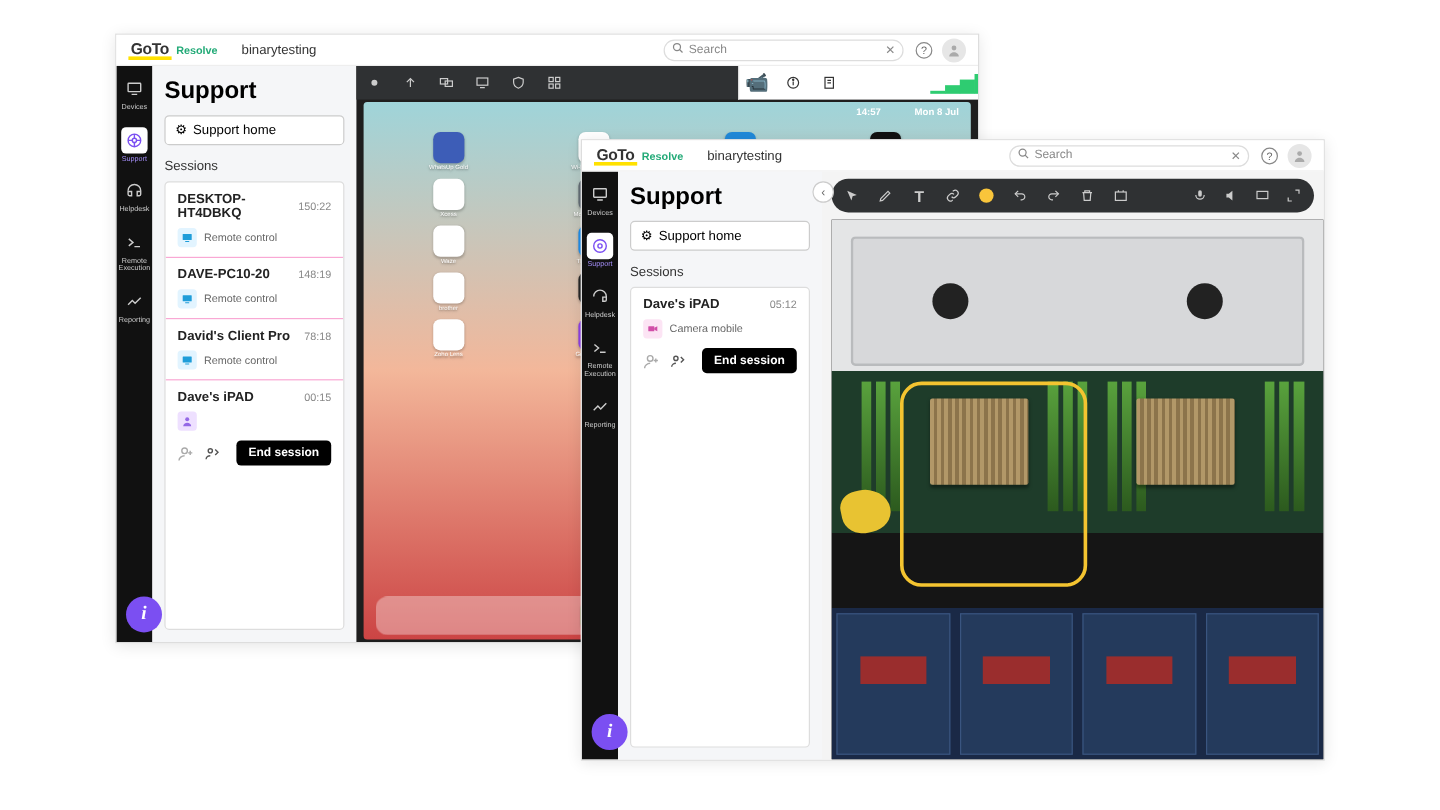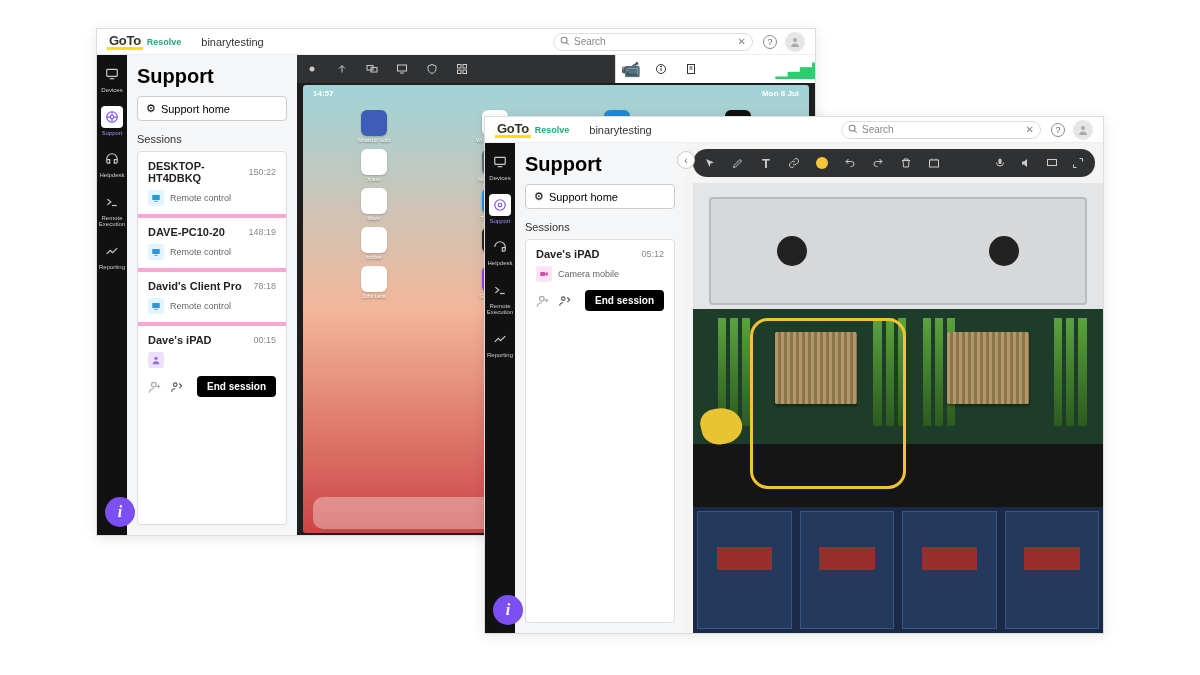--- a/index.html
+++ b/index.html
@@ -25,21 +25,21 @@
 .navitem .ic { width: 22px; height: 22px; margin: 0 auto 2px; display: flex; align-items: center; justify-content: center; border-radius: 4px; }
 .navitem.active .ic { background: #fff; color: #7b4ff2; }
 .navitem.active { color: #a48ef8; }
 
 .support-panel { width: 170px; background: #f5f6f8; padding: 10px; display: flex; flex-direction: column; }
 .support-title { font-size: 20px; font-weight: 700; margin-bottom: 8px; }
 .support-home { border: 1px solid #ccc; border-radius: 4px; padding: 5px 8px; font-size: 11px; display: flex; align-items: center; gap: 5px; background: #fff; cursor: pointer; }
 .sessions-label { font-size: 11px; font-weight: 400; margin: 12px 0 6px; color: #333; }
 
 .sessions { flex: 1; border: 1px solid #ddd; border-radius: 4px; background: #fff; overflow: hidden; }
-.session { padding: 8px 10px; border-bottom: 4px solid #f9a8d4; }
+.session { padding: 8px 10px; border-bottom: 1px solid #f9a8d4; }
 .session:last-child { border-bottom: none; }
 .sess-head { display: flex; justify-content: space-between; align-items: center; }
 .sess-name { font-size: 11px; font-weight: 700; color: #222; }
 .sess-time { font-size: 9px; color: #888; }
 .sess-sub { display: flex; align-items: center; gap: 6px; margin-top: 6px; }
 .sess-ic { width: 16px; height: 16px; border-radius: 3px; background: #e2f4ff; display: flex; align-items: center; justify-content: center; }
 .sess-ic.cam { background: #fce4f4; }
 .sess-ic.usr { background: #eee0ff; }
 .sess-ic svg { width: 10px; height: 10px; }
 .sess-sub-text { font-size: 9px; color: #666; }
@@ -54,21 +54,21 @@
 .topbar .tic { width: 14px; height: 14px; display: flex; align-items: center; justify-content: center; cursor: pointer; }
 .topbar-right { background: #fff; color: #333; border-left: 1px solid #ddd; }
 .signal { color: #2ecc71; }
 
 .annot-bar { height: 28px; background: #2f3133; border-radius: 14px; margin: 6px 8px 0; display: flex; align-items: center; padding: 0 10px; gap: 14px; color: #ccc; }
 .annot-bar .aic { width: 14px; height: 14px; display: flex; align-items: center; justify-content: center; cursor: pointer; }
 .dot-color { width: 12px; height: 12px; border-radius: 50%; background: #f9c53b; }
 .annot-right { margin-left: auto; display: flex; gap: 12px; align-items: center; }
 
 .tablet-view { position: absolute; left: 6px; right: 6px; top: 30px; bottom: 2px; background: linear-gradient(180deg, #9fd4d9 0%, #f3b79a 50%, #c44 100%); border-radius: 3px; overflow: hidden; }
-.tablet-status { display: flex; font-size: 8px; color: #fff; padding: 4px 10px; justify-content: space-between; font-weight: 600; }
+.tablet-status { display: flex; font-size: 8px; color: #fff; padding: 4px 10px; justify-content: flex-end; font-weight: 600; gap: 28px; }
 .app-grid { display: grid; grid-template-columns: repeat(4, 1fr); gap: 6px 4px; padding: 8px 12px; }
 .app { display: flex; flex-direction: column; align-items: center; gap: 1px; }
 .app-tile { width: 26px; height: 26px; border-radius: 6px; box-shadow: 0 1px 2px rgba(0,0,0,0.2); }
 .app-label { font-size: 5px; color: #fff; font-weight: 500; text-shadow: 0 1px 2px rgba(0,0,0,0.5); }
 .dock { position: absolute; bottom: 4px; left: 10px; right: 10px; height: 32px; background: rgba(255,255,255,0.35); border-radius: 10px; display: flex; align-items: center; justify-content: center; gap: 6px; backdrop-filter: blur(2px); }
 .dock .app-tile { width: 24px; height: 24px; }
 
 .cam-view { position: absolute; left: 8px; right: 0; top: 40px; bottom: 0; background: #2a2a2a; overflow: hidden; }
 .collapse-chev { position: absolute; left: -8px; top: 8px; width: 18px; height: 18px; background: #fff; border: 1px solid #ccc; border-radius: 50%; display: flex; align-items: center; justify-content: center; font-size: 10px; color: #666; cursor: pointer; z-index: 5; }
 

